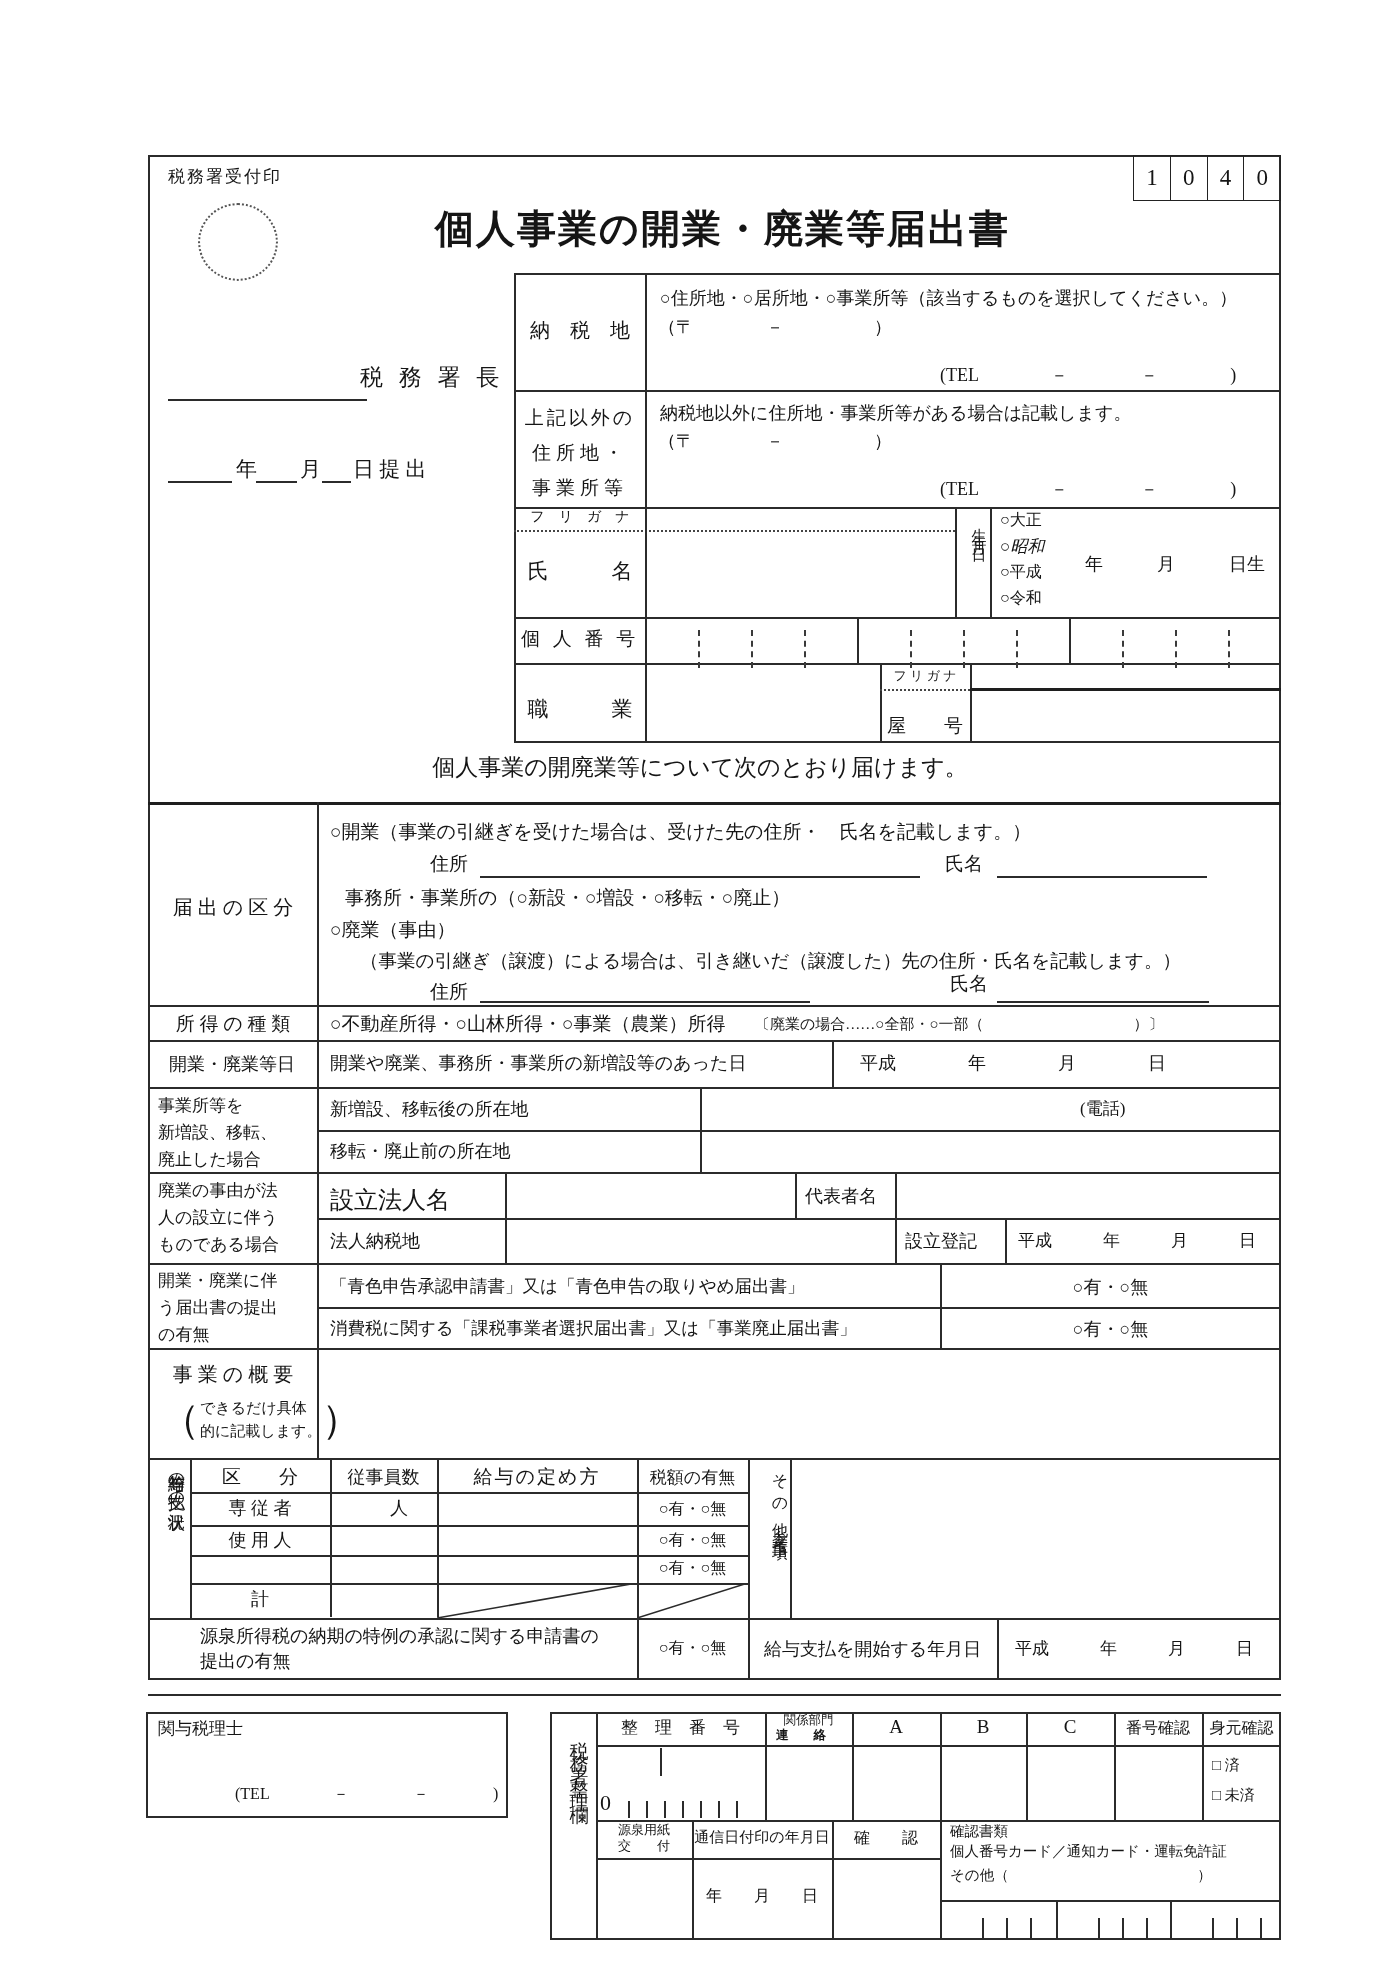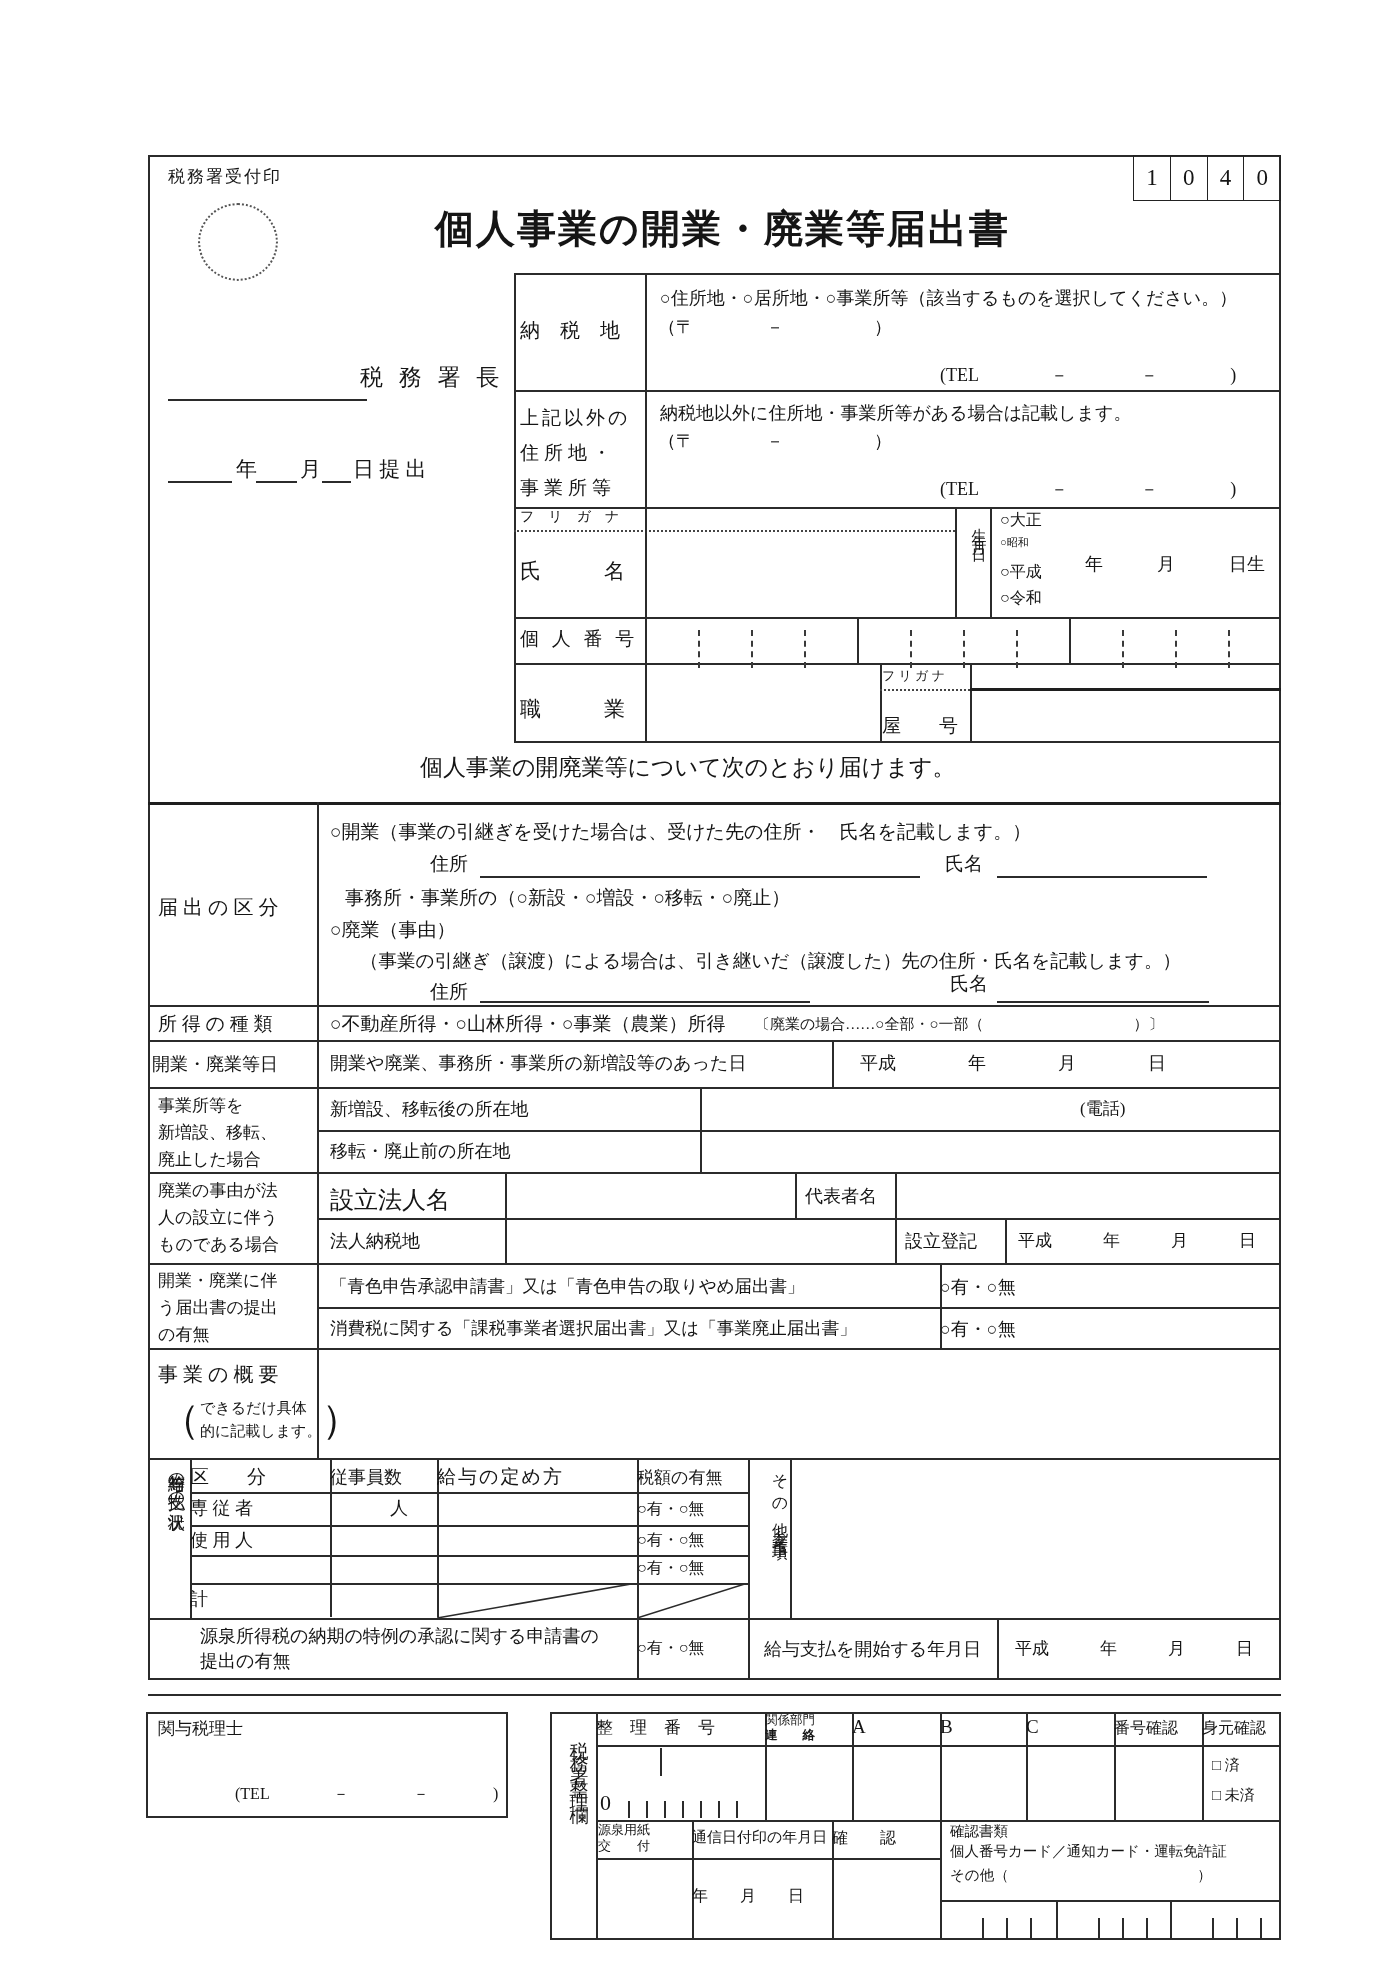--- a/index.html
+++ b/index.html
@@ -1,19 +1,19 @@
 <!DOCTYPE html>
 <html><head>
 <meta charset="utf-8">
 <style>
   html,body{margin:0;padding:0;background:#ffffff;}
   #page{position:relative;width:1400px;height:1980px;background:#ffffff;overflow:hidden;
         font-family:"Liberation Serif","DejaVu Serif",serif;color:#151515;}
   .t{position:absolute;white-space:pre;line-height:1.25;}
-  .c{}
+  .c{text-align:center;}
   .vt{position:absolute;writing-mode:vertical-rl;text-orientation:upright;white-space:pre;}
   .hl{position:absolute;height:1.5px;background:#2b2b2b;}
   .hl2{position:absolute;height:2.5px;background:#1e1e1e;}
   .vl{position:absolute;width:1.5px;background:#2b2b2b;}
   .box{position:absolute;border:2px solid #2b2b2b;box-sizing:border-box;}
   .dv{position:absolute;width:0;border-left:2px dashed #3a3a3a;}
   .doth{position:absolute;height:0;border-top:2px dotted #444;}
   .stamp{position:absolute;border:2.5px dotted #555;border-radius:50%;}
   .codewrap{position:absolute;display:flex;}
   .codecell{flex:1;border:1.6px solid #222;border-left:none;display:flex;align-items:center;justify-content:center;
@@ -73,21 +73,21 @@
   <div class="t c" style="left:520px;top:441px;width:120px;font-size:19px;letter-spacing:5px;">住所地・</div>
   <div class="t c" style="left:520px;top:476px;width:120px;font-size:19px;letter-spacing:5px;">事業所等</div>
   <div class="t" style="left:660px;top:402px;font-size:18px;">納税地以外に住所地・事業所等がある場合は記載します。</div>
   <div class="t" style="left:658px;top:430px;font-size:18px;">（〒　　　　－　　　　　）</div>
   <div class="t" style="left:940px;top:478px;font-size:18px;">(TEL　　　　－　　　　－　　　　)</div>
 
   <div class="t c" style="left:520px;top:508px;width:120px;font-size:14px;">フ　リ　ガ　ナ</div>
   <div class="t c" style="left:520px;top:558px;width:120px;font-size:21px;">氏　　　名</div>
   <div class="vt" style="left:958px;top:516px;width:30px;font-size:15px;letter-spacing:7px;">生年月日</div>
   <div class="t" style="left:1000px;top:510px;font-size:16px;">○大正</div>
-  <div class="t" style="left:1000px;top:536px;font-size:11px;">○昭和</div>
+  <div class="t" style="left:1000px;top:536px;font-size:17px;font-style:italic;">○昭和</div>
   <div class="t" style="left:1000px;top:562px;font-size:16px;">○平成</div>
   <div class="t" style="left:1000px;top:588px;font-size:16px;">○令和</div>
   <div class="t" style="left:1085px;top:553px;font-size:18px;">年　　　月　　　日生</div>
 
   <div class="t c" style="left:520px;top:627px;width:120px;font-size:19px;letter-spacing:4px;">個 人 番 号</div>
   <div class="dv" style="left:698px;top:630px;height:38px;"></div>
   <div class="dv" style="left:751px;top:630px;height:38px;"></div>
   <div class="dv" style="left:804px;top:630px;height:38px;"></div>
   <div class="vl" style="left:857px;top:617px;height:46px;"></div>
   <div class="dv" style="left:910px;top:630px;height:38px;"></div>

